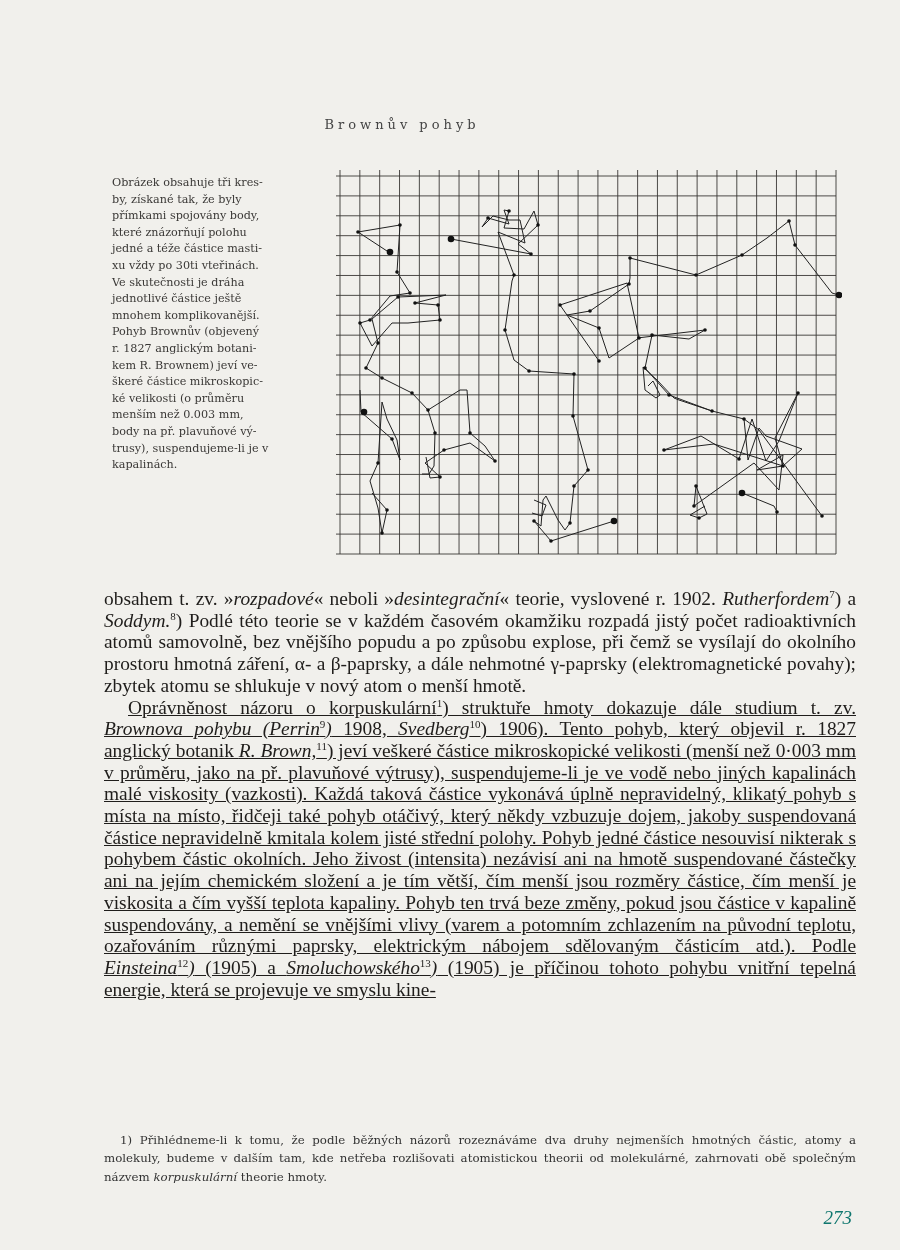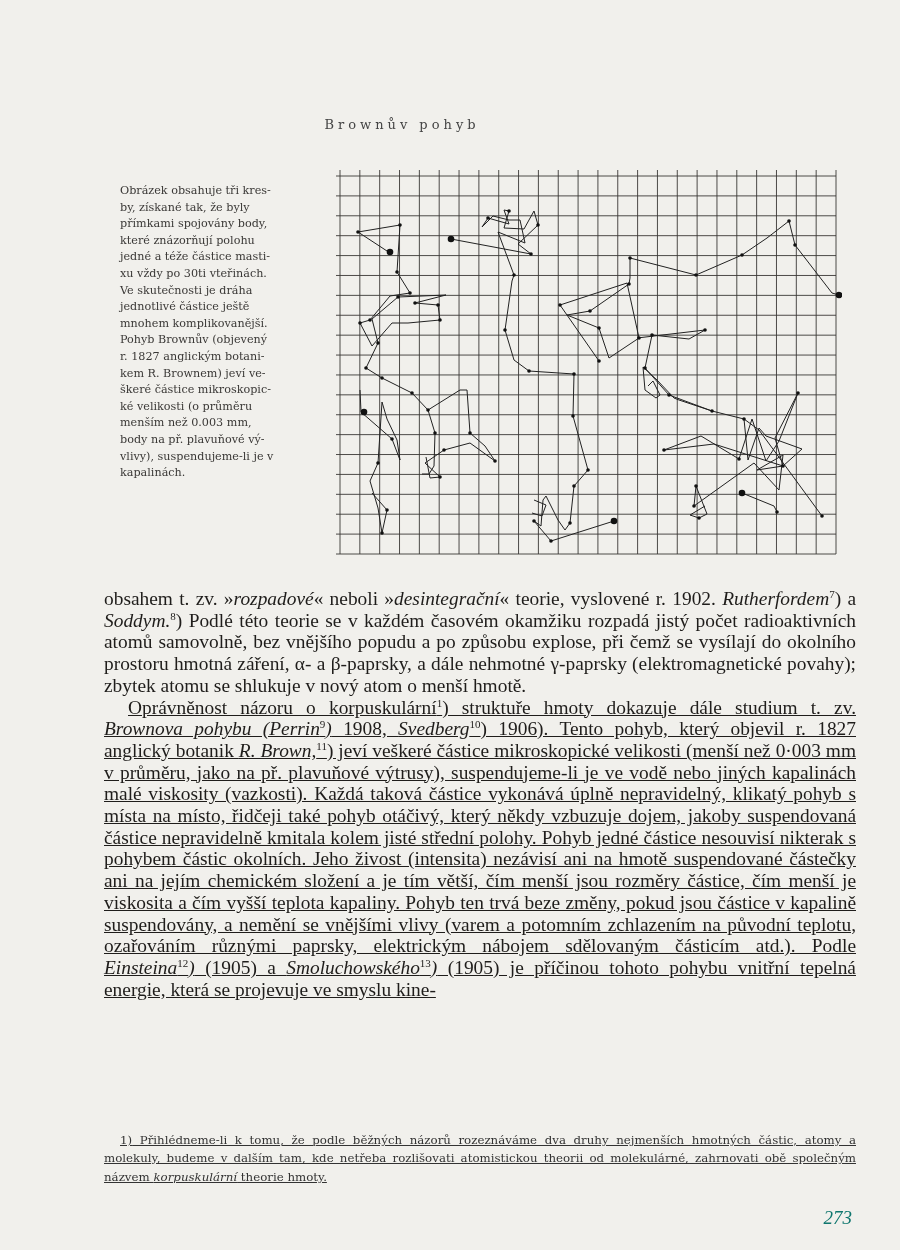--- a/index.html
+++ b/index.html
@@ -13,39 +13,39 @@
   .running-head {
     position: absolute; top: 117px; left: 0; width: 804px;
     text-align: center; font-size: 13px; letter-spacing: 4px; color: #444;
   }
   .caption {
     position: absolute; left: 104px; top: 167px; width: 196px;
     font-size: 11.2px; line-height: 16.6px; color: #3a3836;
   }
   .caption .cap-title { margin: 0 0 36px 0; line-height: 32px; }
   .caption .cap-title i { font-style: italic; }
-  .caption .cap-body { text-align: justify; text-align-last: auto; margin: 16px; }
+  .caption .cap-body { text-align: justify; text-align-last: auto; margin: 8px; }
   .caption .cap-last { }
   .figure {
     position: absolute; left: 334px; top: 168px; width: 508px; height: 390px;
   }
   .main-text {
     position: absolute; left: 104px; top: 588px; width: 752px;
     font-family: "Liberation Serif", serif;
     font-size: 19.4px; line-height: 21.7px; text-align: justify;
     color: #1f1d1b;
   }
   .main-text p { margin: 0; }
   .main-text p.indent { text-indent: 24px; text-decoration: underline; }
   .main-text sup { font-size: 11px; vertical-align: 7px; line-height: 0; }
   .footnote {
     position: absolute; left: 104px; top: 1131px; width: 752px;
     font-size: 11.8px; line-height: 18.4px; text-align: justify; color: #333;
   }
-  .footnote p { margin: 0; text-indent: 16px; text-decoration: underline; }
+  .footnote p { margin: 0; text-indent: 16px; }
   .page-number {
     position: absolute; right: 48px; top: 1207px;
     font-family: "Liberation Serif", serif; font-style: italic;
     font-size: 19px; color: #0f766e;
   }
 </style>
 </head>
 <body>
 
 <div class="running-head">Brownův pohyb</div>
@@ -61,21 +61,21 @@
     <div>Ve skutečnosti je dráha</div>
     <div>jednotlivé částice ještě</div>
     <div>mnohem komplikovanější.</div>
     <div>Pohyb Brownův (objevený</div>
     <div>r. 1827 anglickým botani-</div>
     <div>kem R. Brownem) jeví ve-</div>
     <div>škeré částice mikroskopic-</div>
     <div>ké velikosti (o průměru</div>
     <div>menším než 0.003 mm,</div>
     <div>body na př. plavuňové vý-</div>
-    <div>vlivy), suspendujeme-li je v</div>
+    <div>trusy), suspendujeme-li je v</div>
     <div class="cap-last">kapalinách.</div>
   </div>
 </div>
 
 <div class="figure">
   <svg width="508" height="390" viewBox="0 0 508 390">
     <g id="grid" stroke="#3a3836" stroke-width="0.9" fill="none">
         <line x1="6" x2="6" y1="2" y2="386"></line>
         <line x1="25.84" x2="25.84" y1="2" y2="386"></line>
         <line x1="45.68" x2="45.68" y1="2" y2="386"></line>

